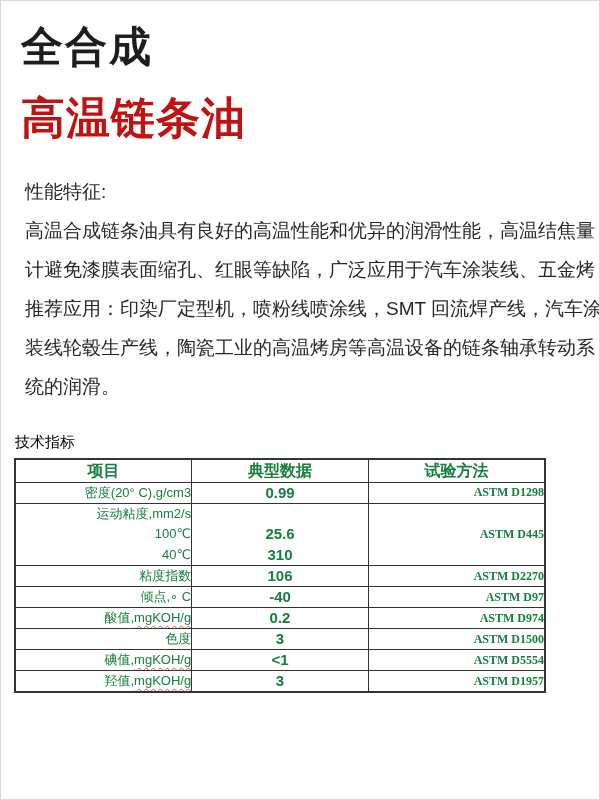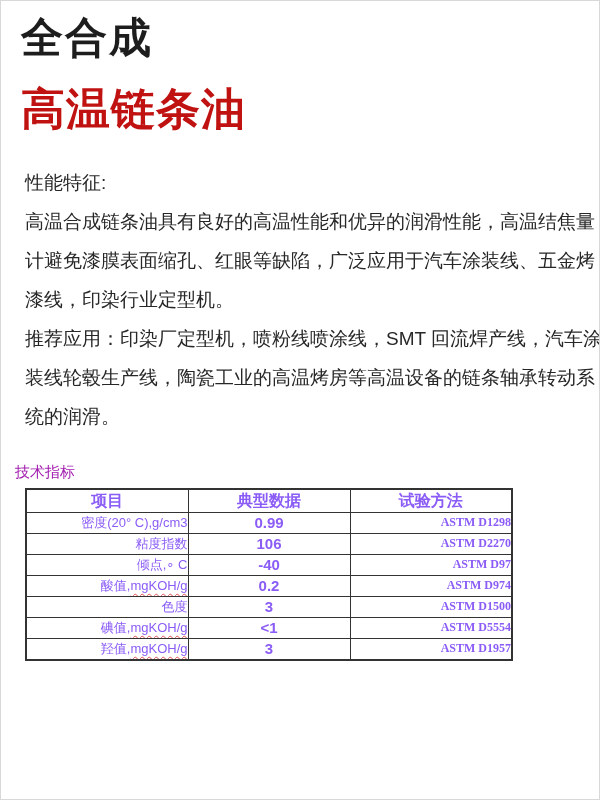--- a/index.html
+++ b/index.html
@@ -6,21 +6,21 @@
   * { box-sizing: border-box; }
   html,body { margin:0; padding:0; }
   body {
     width:600px; height:800px;
     background:#ffffff;
     border:1px solid #d8d8d8;
     font-family:"Liberation Sans","DejaVu Sans",sans-serif;
     color:var(--body-ink);
     overflow:hidden;
   }
-  .page { padding-top:12px; }
+  .page { padding-top:21px; }
 
   .title-black {
     margin:0 0 0 20px;
     font-size:42px; line-height:50px;
     font-weight:800; color:var(--ink);
     letter-spacing:2px;
   }
   .title-red {
     margin:20px 0 0 20px;
     font-size:44px; line-height:52px;
@@ -32,29 +32,29 @@
     margin:28px 0 0 14px;
     width:578px;
     font-size:19px;
     color:var(--body-ink);
   }
   .bline { height:39px; line-height:39px; white-space:nowrap;margin-left:10px; }
 
   .spec-heading {
     margin:27px 0 0 14px;
     font-size:15px; line-height:18px;
-    color:#a21caf;
+    color:#000000;
   }
 
   table.spec {
-    margin:7px 0 0 24px;
-    width:488px;
+    margin:7px 0 0 13px;
+    width:532px;
     border-collapse:collapse;
     table-layout:fixed;
-    color:#8b5cf6;
+    color:#15803d;
   }
   table.spec td, table.spec th {
     border:1.6px solid var(--line);
     padding:0;
     overflow:hidden;
   }
   table.spec { border:2.2px solid var(--line); }
   tr.hdr    { height:23px; }
   tr.normal { height:21px; }
   tr.tall   { height:62px; }
@@ -92,21 +92,20 @@
 
   <h1 class="title-black">全合成</h1>
 
   <h1 class="title-red">高温链条油</h1>
 
   <div class="body-text">
     <div class="bline">性能特征:</div>
     <div>
         <div class="bline">高温合成链条油具有良好的高温性能和优异的润滑性能，高温结焦量</div>
         <div class="bline">计避免漆膜表面缩孔、红眼等缺陷，广泛应用于汽车涂装线、五金烤</div>
-        <div class="bline">漆线，印染行业定型机。</div>
         <div class="bline">推荐应用：印染厂定型机，喷粉线喷涂线，SMT 回流焊产线，汽车涂</div>
         <div class="bline">装线轮毂生产线，陶瓷工业的高温烤房等高温设备的链条轴承转动系</div>
         <div class="bline">统的润滑。</div>
       </div>
   </div>
 
   <div class="spec-heading">技术指标</div>
 
   <table class="spec">
     <thead>
@@ -114,20 +113,33 @@
           <th class="hcell">项目</th>
           <th class="hcell">典型数据</th>
           <th class="hcell">试验方法</th>
         </tr>
       </thead>
     <tbody>
         <tr class="normal">
           <td class="item"><span>密度(20° C),g/cm3</span></td>
           <td class="val">0.99</td>
           <td class="method">ASTM D1298</td>
+        </tr>
+        <tr class="tall">
+          <td class="item">
+            <div class="mline">运动粘度,mm2/s</div>
+            <div class="mline">100℃</div>
+            <div class="mline">40℃</div>
+          </td>
+          <td class="val">
+            <div class="mline"></div>
+            <div class="mline">25.6</div>
+            <div class="mline">310</div>
+          </td>
+          <td class="method">ASTM D445</td>
         </tr>
         <tr class="normal">
           <td class="item"><span>粘度指数</span></td>
           <td class="val">106</td>
           <td class="method">ASTM D2270</td>
         </tr>
         <tr class="normal">
           <td class="item"><span>倾点,∘ C</span></td>
           <td class="val">-40</td>
           <td class="method">ASTM D97</td>

